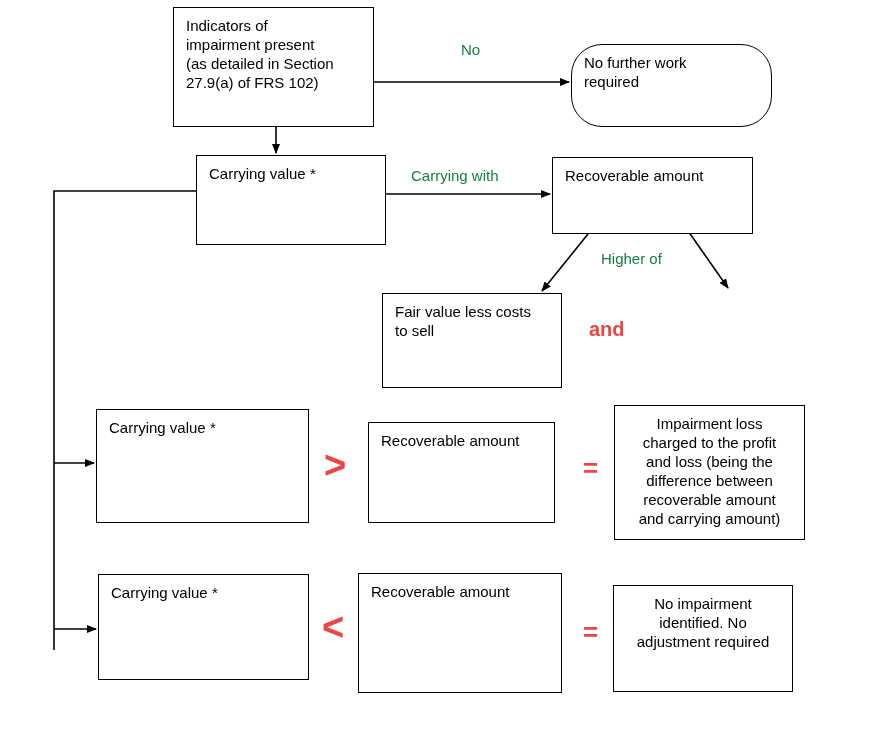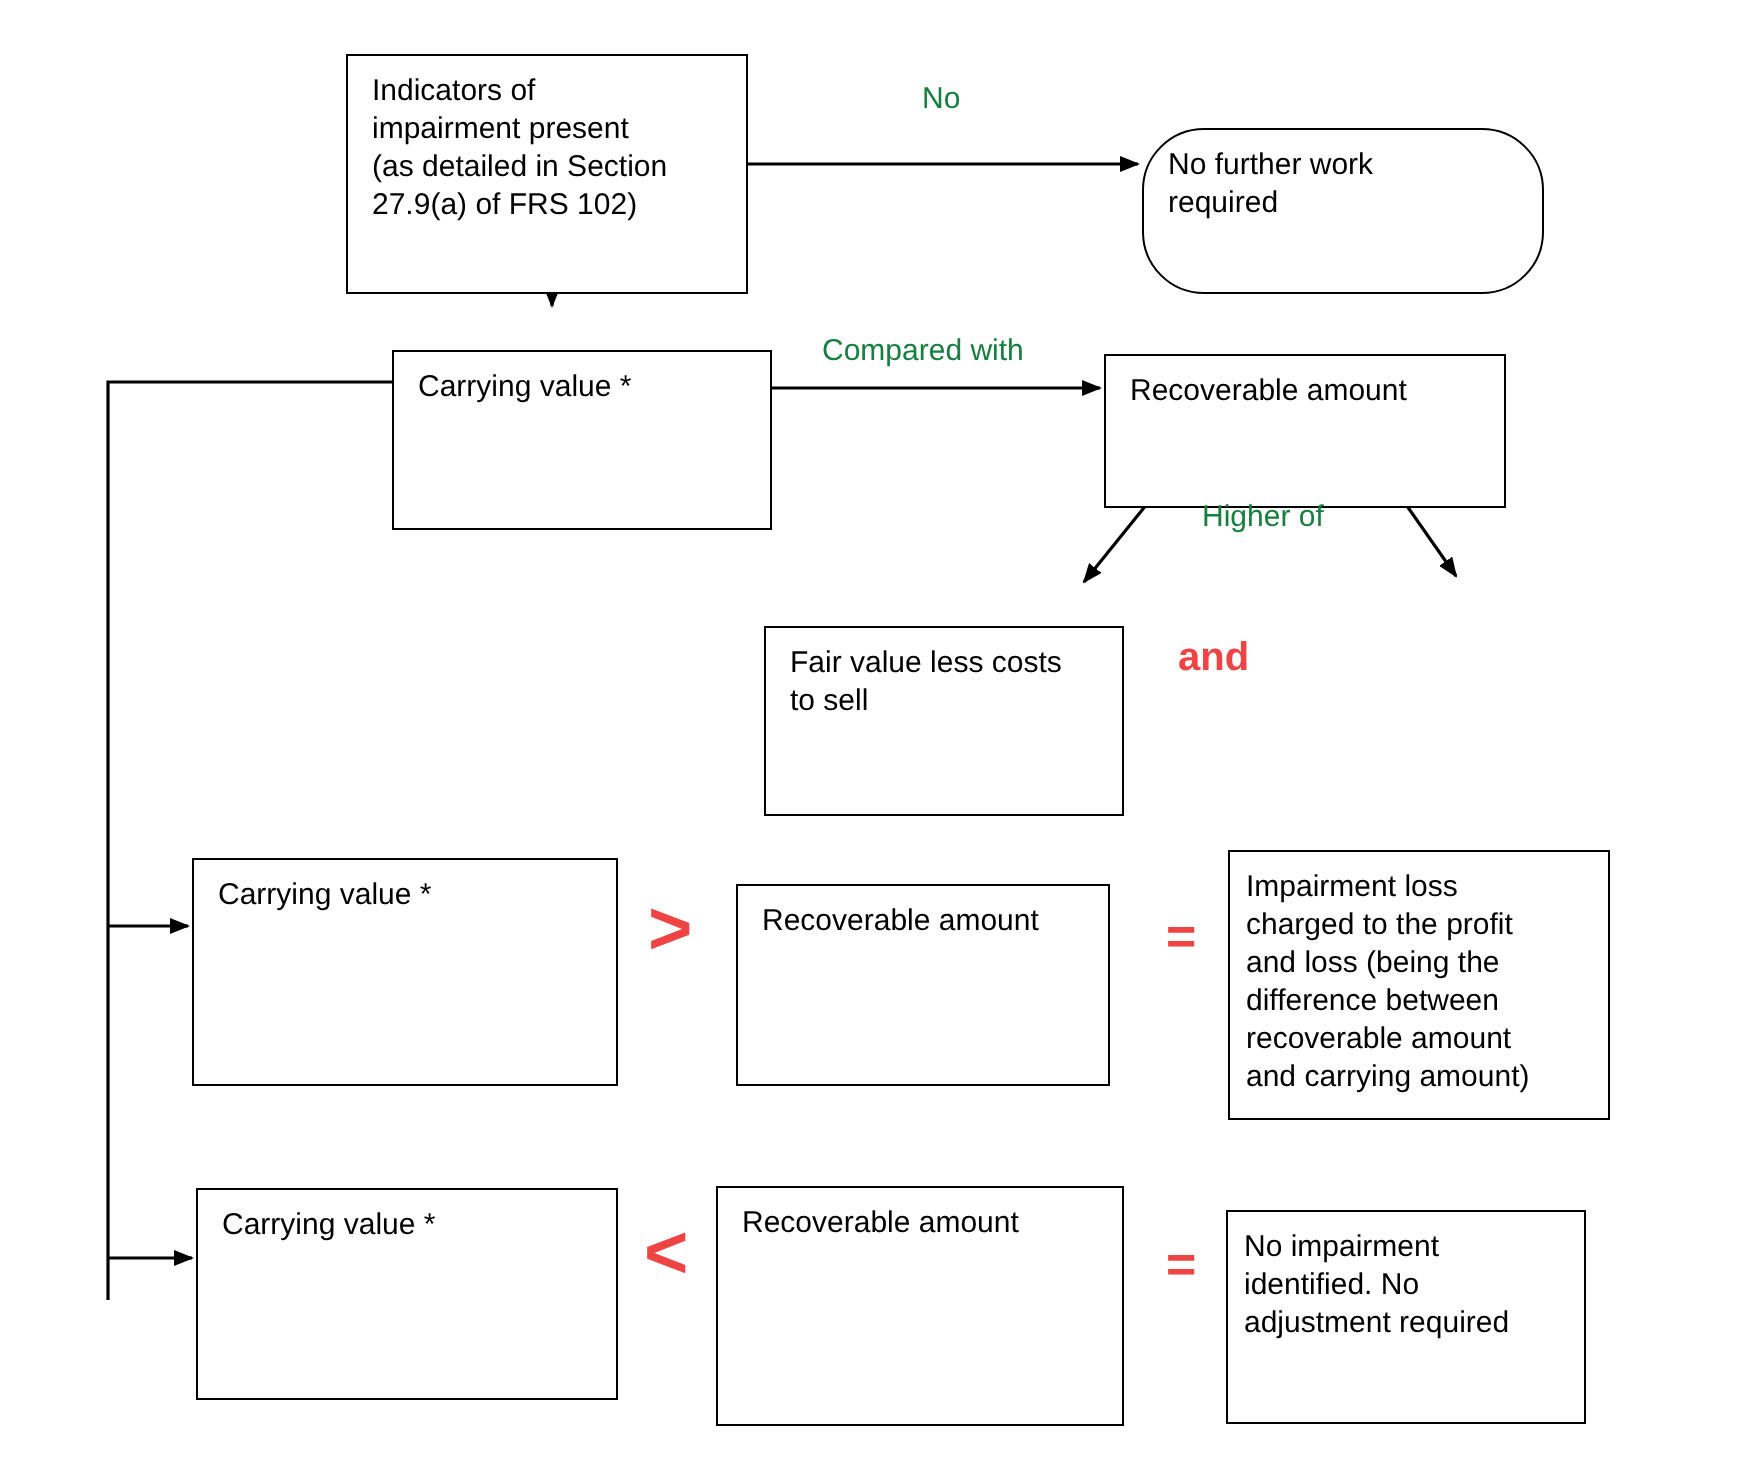--- a/index.html
+++ b/index.html
@@ -19,23 +19,23 @@
   .box {
     position: absolute;
     box-sizing: border-box;
     border: 1.5px solid #000000;
     background: #ffffff;
     color: #000000;
     font-size: 15px;
     line-height: 19px;
     padding: 8px 10px 6px 12px;
     white-space: pre-line;
-    margin-top: 20px;
   }
   .box.center {
+    text-align: center;
     padding-left: 8px;
     padding-right: 8px;
   }
   .label {
     position: absolute;
     font-size: 15px;
     line-height: 18px;
     color: #15803d;
     white-space: nowrap;
   }
@@ -101,21 +101,21 @@
 (as detailed in Section
 27.9(a) of FRS 102)</div>
 
   <div class="box" style="left:571px; top:44px; width:201px; height:83px;border-radius:31px;">No further work
 required</div>
 
   <div class="label" style="left:461px; top:41px;">No</div>
 
   <div class="box" style="left:196px; top:155px; width:190px; height:90px;">Carrying value *</div>
 
-  <div class="label" style="left:411px; top:167px;">Compared with</div>
+  <div class="label" style="left:411px; top:167px;">Carrying with</div>
 
   <div class="box" style="left:552px; top:157px; width:201px; height:77px;">Recoverable amount</div>
 
   <div class="label" style="left:601px; top:250px;">Higher of</div>
 
   <div class="box" style="left:382px; top:293px; width:180px; height:95px;">Fair value less costs
 to sell</div>
 
   <div class="oplabel op-and" style="left:589px; top:319px;">and</div>
 

